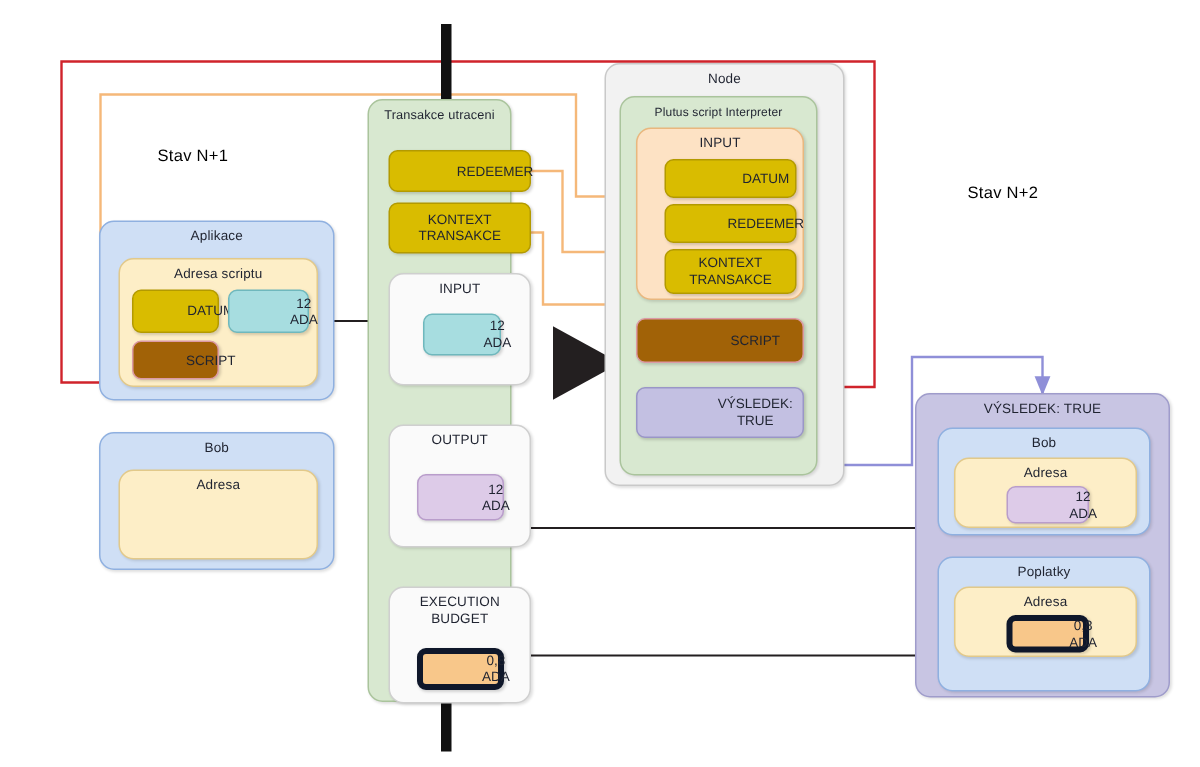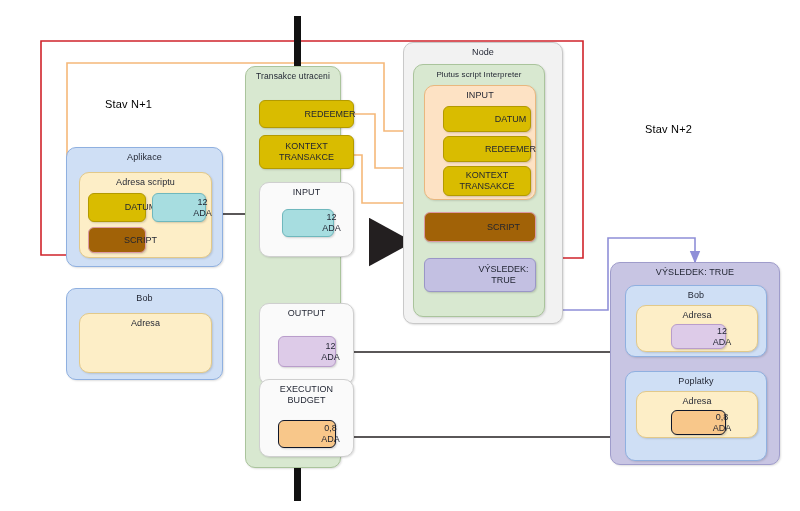--- a/index.html
+++ b/index.html
@@ -37,21 +37,21 @@
   .c-grey   {background:#f2f2f2;border-color:#c9c9c9;}
   .c-white  {background:#fafafa;border-color:#cfcfcf;}
   .c-peach  {background:#fde2c4;border-color:#e9b77e;}
   .c-purple {background:#c8c5e3;border-color:#9f9ccb;}
 
   .y-box    {background:#d9bc00;border:1px solid #b39a00;}
   .t-box    {background:#a7dde0;border:1px solid #6fb8bd;}
   .p-box    {background:#a16207;border:1px solid #dc9aa5;}
   .v-box    {background:#c3c0e2;border:1px solid #9a96c7;}
   .m-box    {background:#ddcbe8;border:1px solid #b99dcb;}
-  .o-box    {background:#f8c78a;border:1px solid #0f172a;}
+  .o-box    {background:#f8c78a;border:4px solid #0f172a;}
 
   .stav{
     position:absolute;font-size:11px;font-weight:normal;color:#000;
     letter-spacing:.2px;white-space:nowrap;
   }
 
   
   .cut{position:absolute;background:#111;}
 
   svg.lines{position:absolute;left:0;top:0;width:800px;height:511px;overflow:visible;}
@@ -154,26 +154,26 @@
 
     <div class="leaf y-box" style="left:13px;top:33px;width:95px;height:28px;">REDEEMER</div>
 
     <div class="leaf y-box" style="left:13px;top:68px;width:95px;height:34px;padding:0 3px;">KONTEXT TRANSAKCE</div>
 
     <div class="node c-white" style="left:13px;top:115px;width:95px;height:75px;">
       <div class="ttl">INPUT</div>
       <div class="leaf t-box" style="left:22px;top:26px;width:52px;height:28px;">12 ADA</div>
     </div>
 
-    <div class="node c-white" style="left:13px;top:216px;width:95px;height:82px;margin-top:20px;">
+    <div class="node c-white" style="left:13px;top:216px;width:95px;height:82px;">
       <div class="ttl">OUTPUT</div>
       <div class="leaf m-box" style="left:18px;top:32px;width:58px;height:31px;">12 ADA</div>
     </div>
 
-    <div class="node c-white" style="left:13px;top:312px;width:95px;height:78px;">
+    <div class="node c-white" style="left:13px;top:324px;width:95px;height:78px;">
       <div class="ttl" style="line-height:11px;padding:4px 6px 0;">EXECUTION BUDGET</div>
       <div class="leaf o-box" style="left:18px;top:40px;width:58px;height:28px;">0,8 ADA</div>
     </div>
   </div>
 
   <div class="node c-grey" style="left:403px;top:42px;width:160px;height:282px;">
     <div class="ttl">Node</div>
 
     <div class="node c-green" style="left:9px;top:21px;width:132px;height:253px;">
       <div class="ttl" style="font-size:8px;">Plutus script Interpreter</div>

